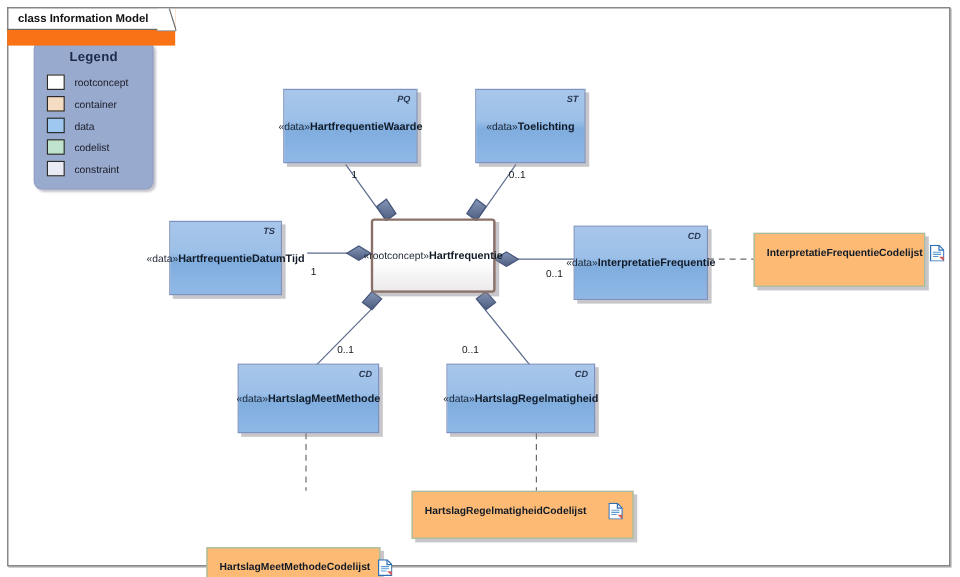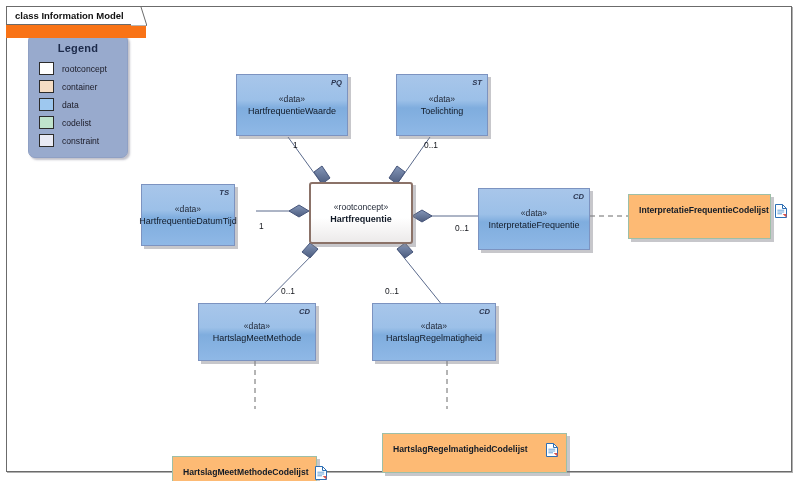--- a/index.html
+++ b/index.html
@@ -29,28 +29,28 @@
   #legend li{display:flex;align-items:center;height:17px;margin-bottom:1px;}
   #legend .sw{width:15px;height:13px;border:1.4px solid #2b2b2b;
           margin-right:8px;box-sizing:border-box;}
   #legend .lbl{font-size:8.6px;color:#1b1b27;}
 
   
   .node{position:absolute;box-sizing:border-box;}
   .node .shadow{position:absolute;left:3px;top:3px;right:-3px;bottom:-3px;
           background:rgba(130,130,140,.45);}
   .node .body{position:absolute;left:0;top:0;right:0;bottom:0;
-          box-sizing:border-box;display:flex;flex-direction:column;
+          box-sizing:border-box;display:flex;flex-direction:row;
           align-items:center;justify-content:center;}
 
   
   .data .body{border:1px solid #7c93c0;
     background:linear-gradient(180deg,#a8c6ea 0%,#9cc0e8 42%,#7fadde 55%,#8fb8e6 100%);}
   .data .stereo{font-size:8.6px;color:#1d2433;line-height:12px;}
-  .data .nm{font-size:9px;color:#111a27;font-weight:normal;line-height:13px;}
+  .data .nm{font-size:9px;color:#111a27;font-weight:bold;line-height:13px;}
   .corner{position:absolute;top:3px;right:5px;font-size:7.6px;
     font-style:italic;color:#2a3550;font-weight:bold;}
 
   
   .root .body{border:2px solid #8b7268;border-radius:3px;
     background:linear-gradient(180deg,#ffffff 0%,#ffffff 58%,#eceaea 100%);}
   .root .stereo{font-size:8.6px;color:#1d2433;line-height:12px;}
   .root .nm{font-size:9px;color:#111a27;font-weight:bold;line-height:13px;}
 
   
@@ -242,21 +242,21 @@
     <span class="nm">HartslagMeetMethodeCodelijst</span>
     <svg class="doc-ico" viewBox="0 0 12 14">
       <path d="M0.5,0.5 H7.5 L11.5,4.5 V13.5 H0.5 Z" fill="#ffffff" stroke="#2d6fb5" stroke-width="1"></path>
       <path d="M7.5,0.5 V4.5 H11.5" fill="none" stroke="#2d6fb5" stroke-width="1"></path>
       <path d="M2.4,6.2 H9.2 M2.4,8 H9.2 M2.4,9.8 H7" stroke="#5b9bd5" stroke-width="0.9"></path>
       <path d="M7.6,10 L11.4,10 L11.4,13.6 Z" fill="#d9534f"></path>
     </svg>
   </div>
 </div>
 
-<div class="node codelist" style="left:382px;top:409px;width:185px;height:40px;margin-top:24px;">
+<div class="node codelist" style="left:343px;top:409px;width:185px;height:40px;">
   <div class="shadow"></div>
   <div class="body">
     <span class="nm">HartslagRegelmatigheidCodelijst</span>
     <svg class="doc-ico" viewBox="0 0 12 14">
       <path d="M0.5,0.5 H7.5 L11.5,4.5 V13.5 H0.5 Z" fill="#ffffff" stroke="#2d6fb5" stroke-width="1"></path>
       <path d="M7.5,0.5 V4.5 H11.5" fill="none" stroke="#2d6fb5" stroke-width="1"></path>
       <path d="M2.4,6.2 H9.2 M2.4,8 H9.2 M2.4,9.8 H7" stroke="#5b9bd5" stroke-width="0.9"></path>
       <path d="M7.6,10 L11.4,10 L11.4,13.6 Z" fill="#d9534f"></path>
     </svg>
   </div>

